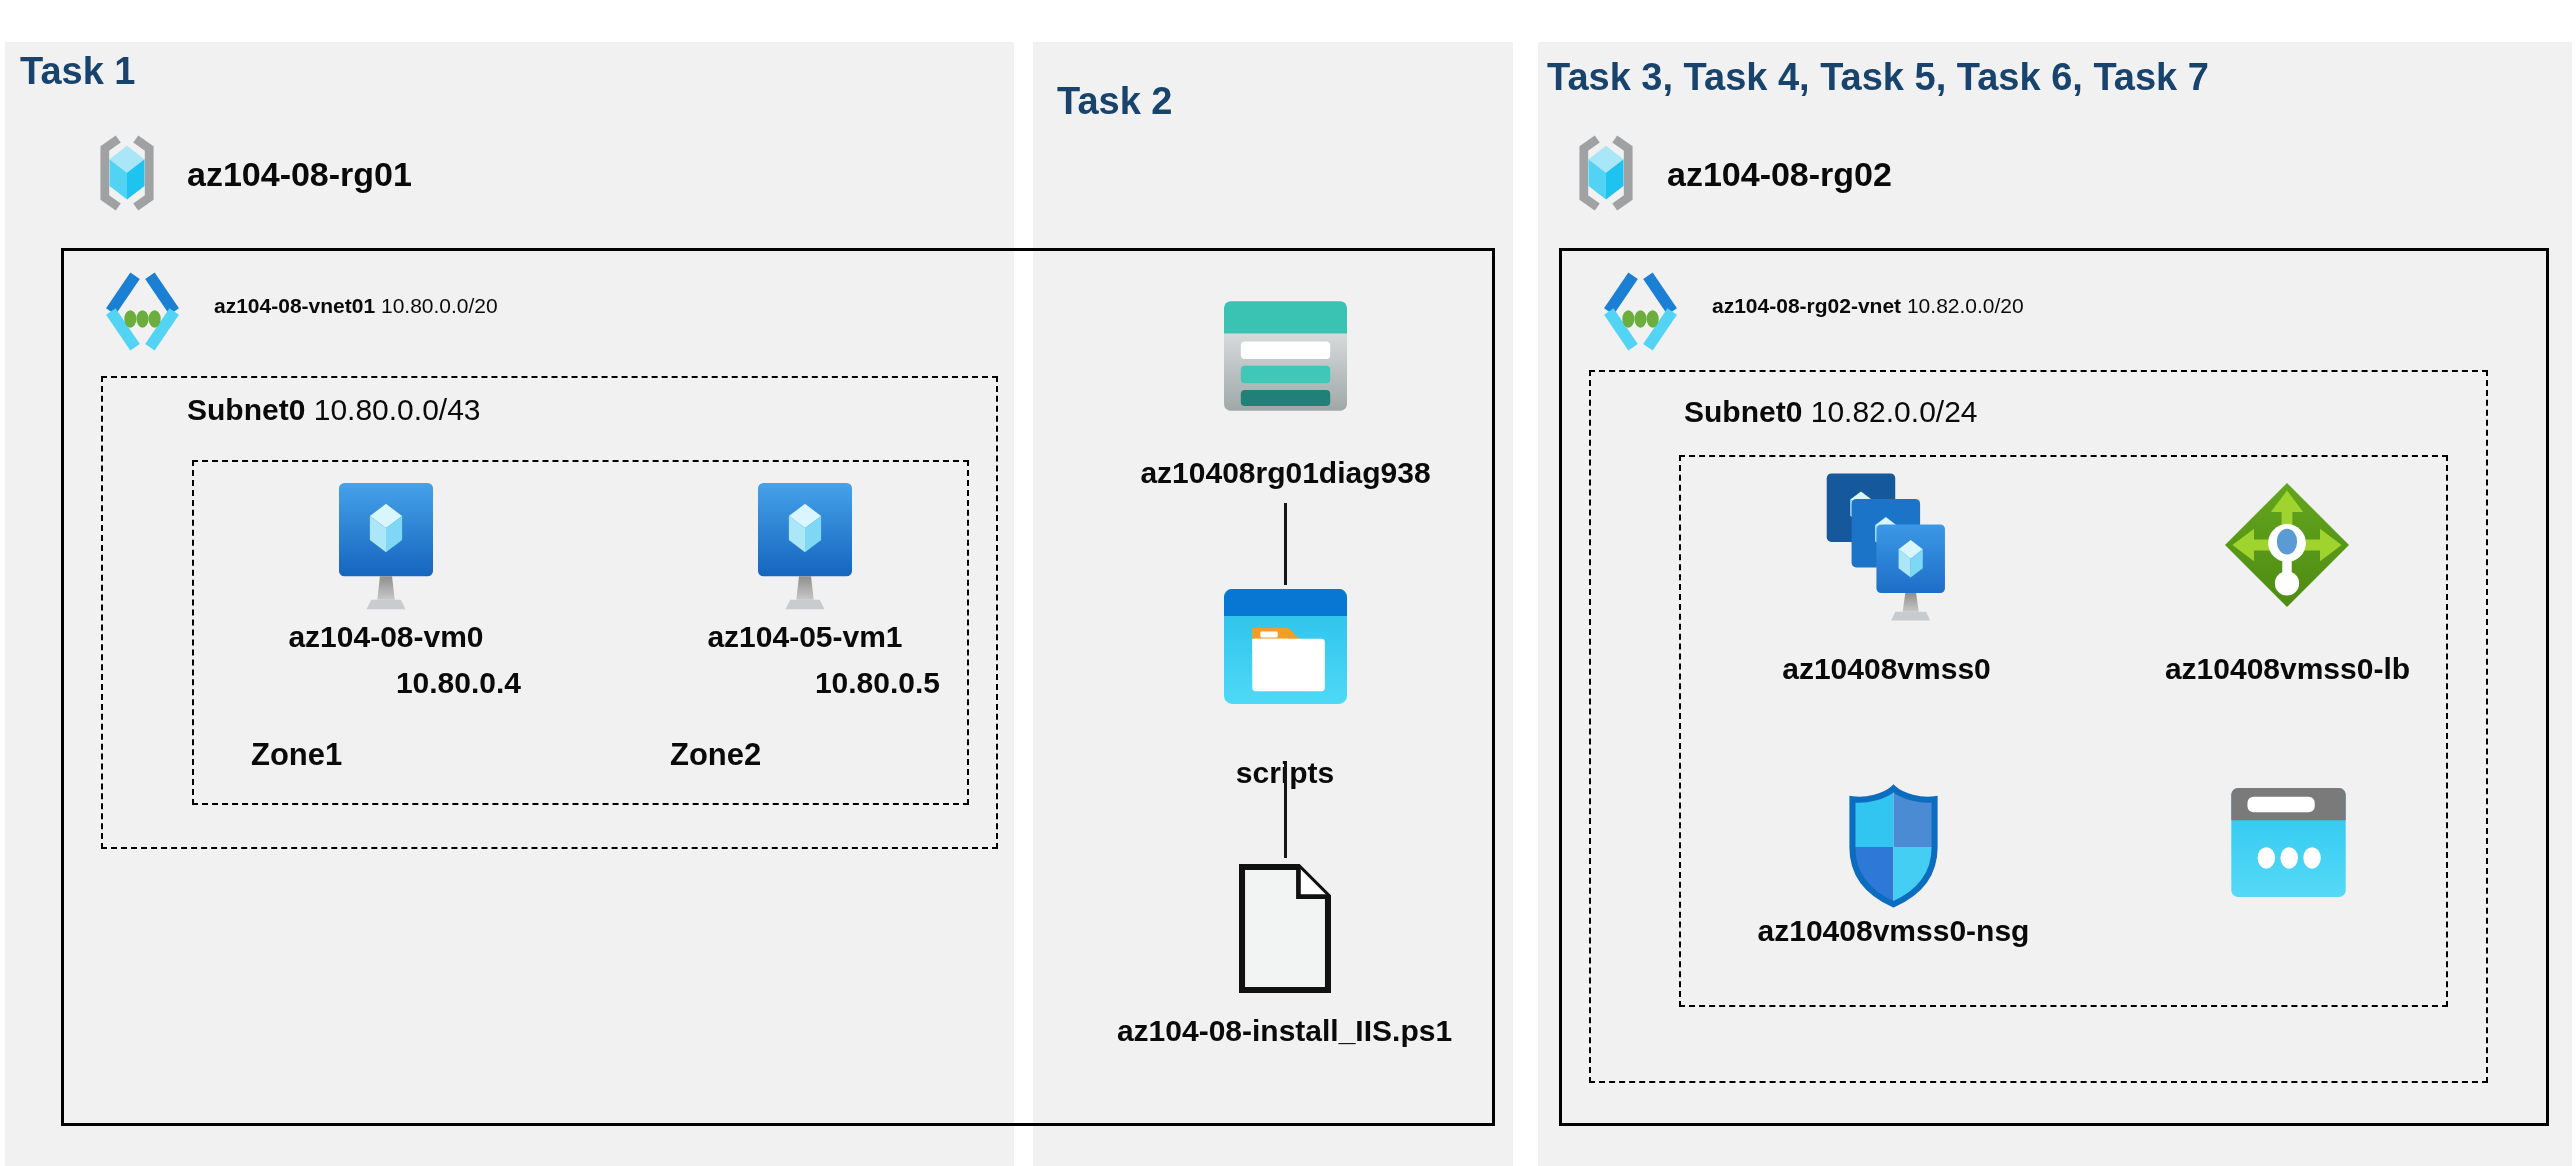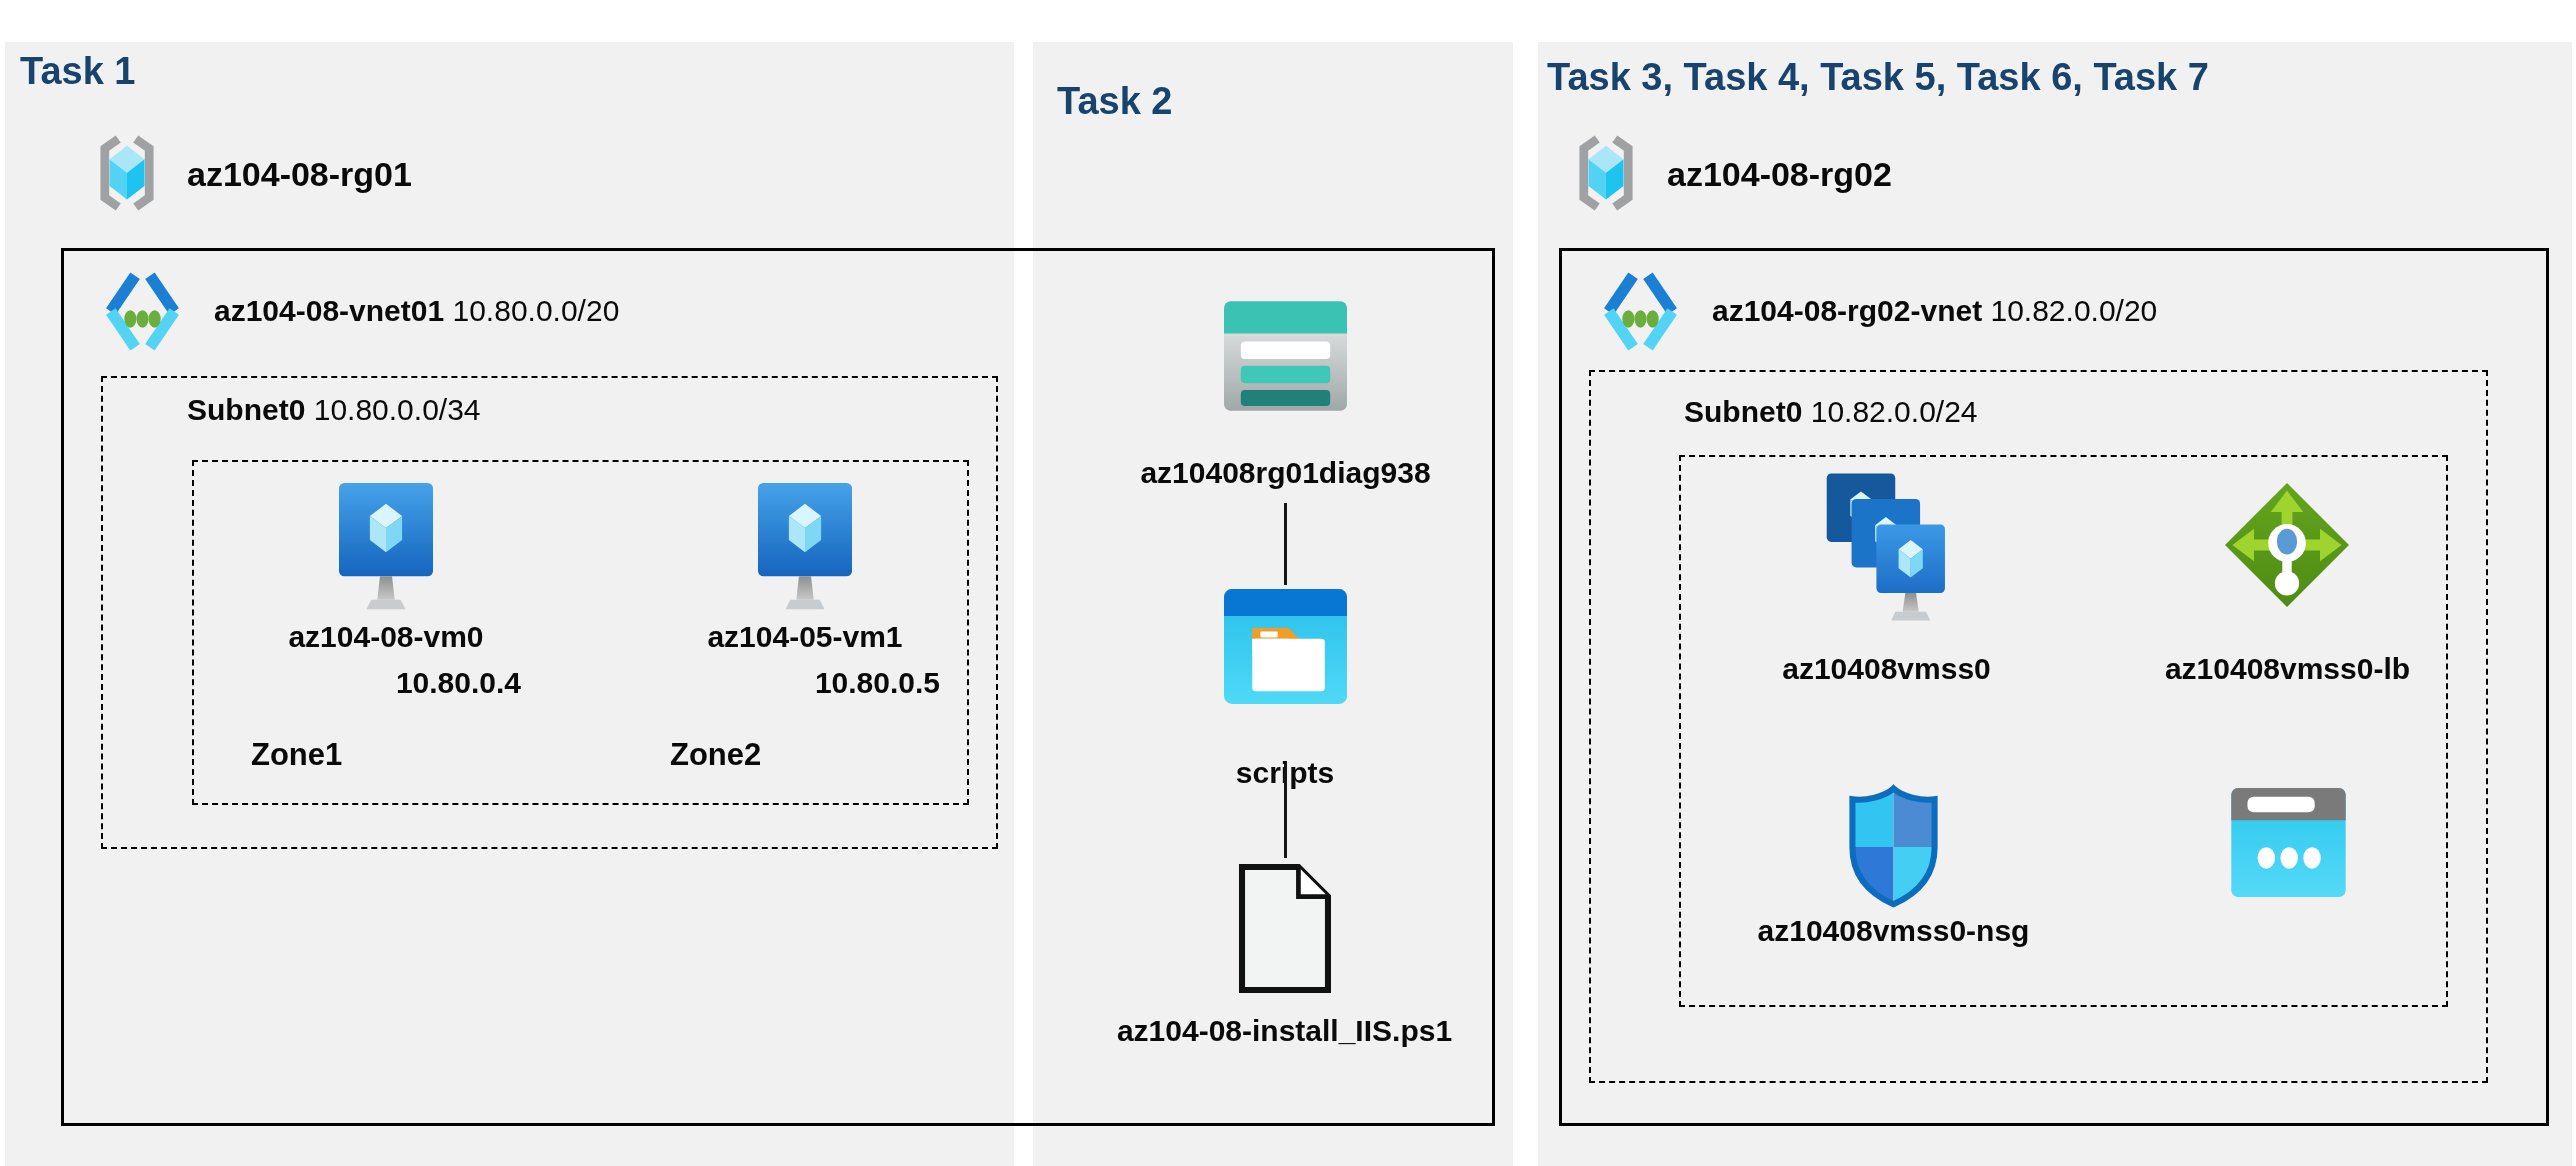--- a/index.html
+++ b/index.html
@@ -31,21 +31,21 @@
   #storage-icon{left:1224px;top:265px;}
   #folder-icon{left:1224px;top:553px;}
   #file-icon{left:1238px;top:827px;}
   #vmss-icon{left:1820px;top:437px;}
   #lb-icon{left:2223px;top:445px;}
   #nsg-icon{left:1843px;top:747px;}
   #ip-icon{left:2231px;top:752px;}
   .rg-label{position:absolute;font-size:34px;font-weight:700;white-space:nowrap;}
   #rg1-label{left:187px;top:119px;}
   #rg2-label{left:1667px;top:119px;}
-  .vnet-label{position:absolute;font-size:30px;white-space:nowrap;}
+  .vnet-label{position:absolute;font-size:21px;white-space:nowrap;}
   #vnet1-label{left:214px;top:258px;}
   #vnet3-label{left:1712px;top:258px;}
   .subnet-label{position:absolute;font-size:30px;white-space:nowrap;}
   #subnet1-label{left:187px;top:357px;}
   #subnet3-label{left:1684px;top:359px;}
   .b{font-weight:700;}
   .r{font-weight:400;}
   .node-label{position:absolute;font-size:30px;font-weight:700;text-align:center;white-space:nowrap;}
   .node-sub{position:absolute;font-size:30px;font-weight:700;text-align:right;white-space:nowrap;}
   .zone-label{position:absolute;font-size:31px;font-weight:700;text-align:left;white-space:nowrap;}
@@ -128,21 +128,21 @@
     <ellipse cx="63" cy="71" rx="9" ry="13" fill="#6CAE3E"></ellipse>
     <ellipse cx="81" cy="71" rx="9" ry="13" fill="#6CAE3E"></ellipse>
   </svg>
   <div class="vnet-label" id="vnet3-label">
     <span class="b">az104-08-rg02-vnet</span>
     <span class="r">10.82.0.0/20</span>
   </div>
 
   <div class="subnet-label" id="subnet1-label">
     <span class="b">Subnet0</span>
-    <span class="r">10.80.0.0/34</span>
+    <span class="r">10.80.0.0/43</span>
   </div>
   <div class="subnet-label" id="subnet3-label">
     <span class="b">Subnet0</span>
     <span class="r">10.82.0.0/24</span>
   </div>
 
   <svg class="icon" id="vm0-icon" width="94" height="131" viewBox="0 0 140 195">
     <defs>
       <linearGradient id="vmg0" x1="0" y1="0" x2="0" y2="1">
         <stop offset="0" stop-color="#46A2E9"></stop>

